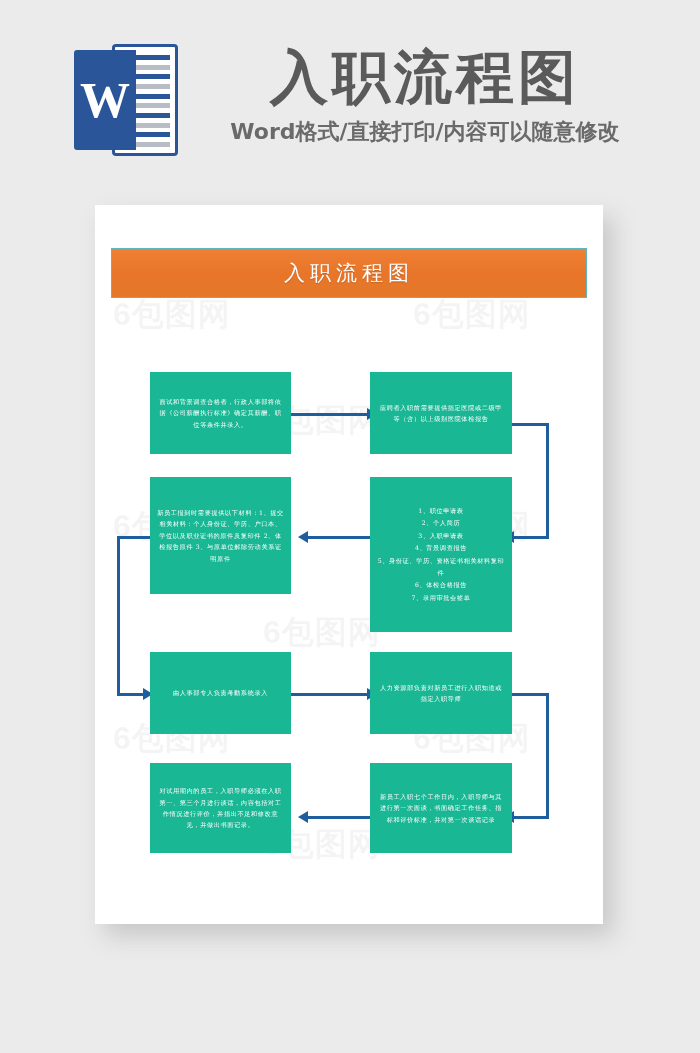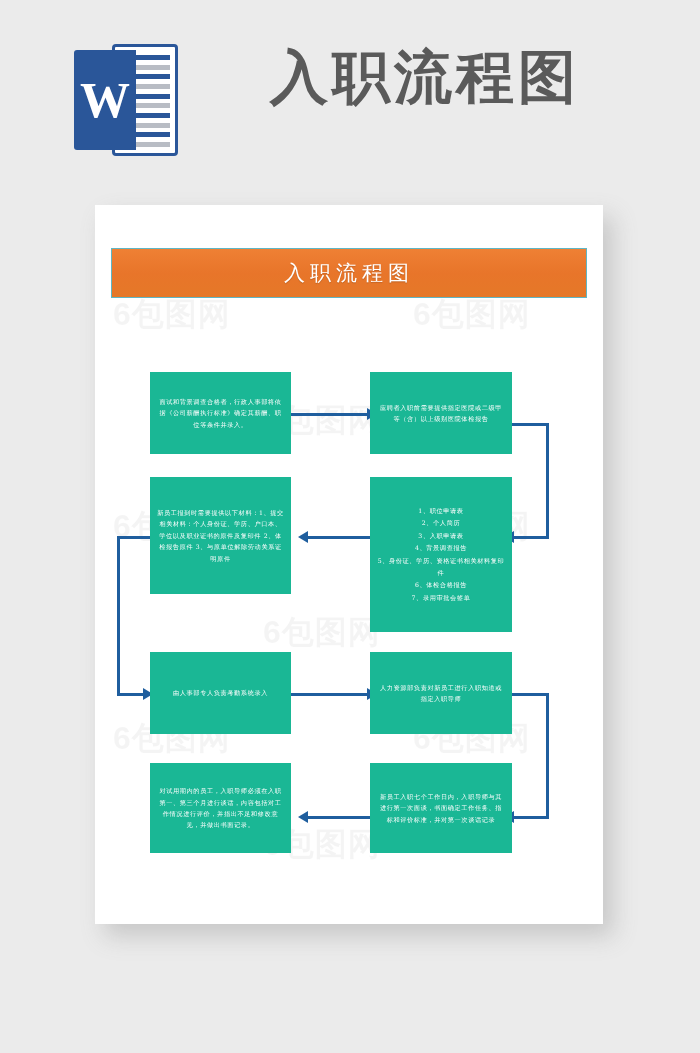--- a/index.html
+++ b/index.html
@@ -201,20 +201,21 @@
         <i class="grey"></i>
         <i></i>
         <i class="grey"></i>
     </div>
     <div class="tab"></div>
     <div class="wmark">W</div>
   </div>
 
   <div class="header-titles">
     <div class="header-title">入职流程图</div>
+    <div class="header-sub">Word格式/直接打印/内容可以随意修改</div>
   </div>
 
 </div>
 
 <div class="sheet">
 
   <div class="wm w1">6包图网</div>
   <div class="wm w2">6包图网</div>
   <div class="wm w3">6包图网</div>
   <div class="wm w4">6包图网</div>

